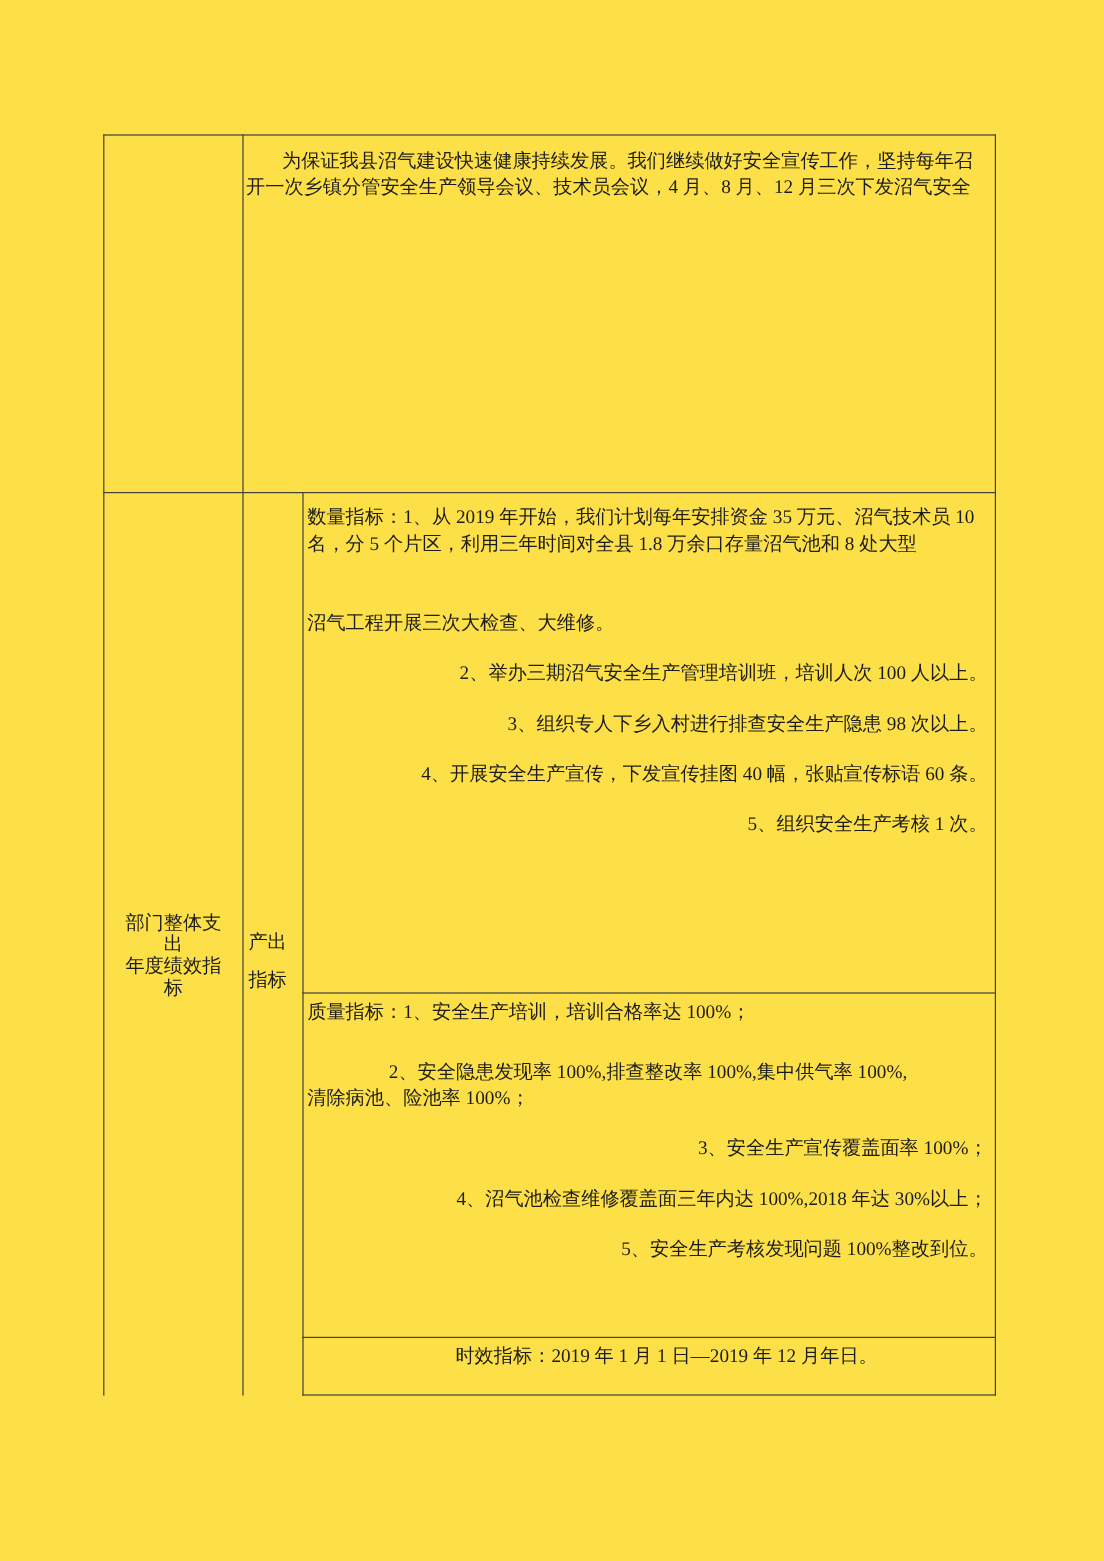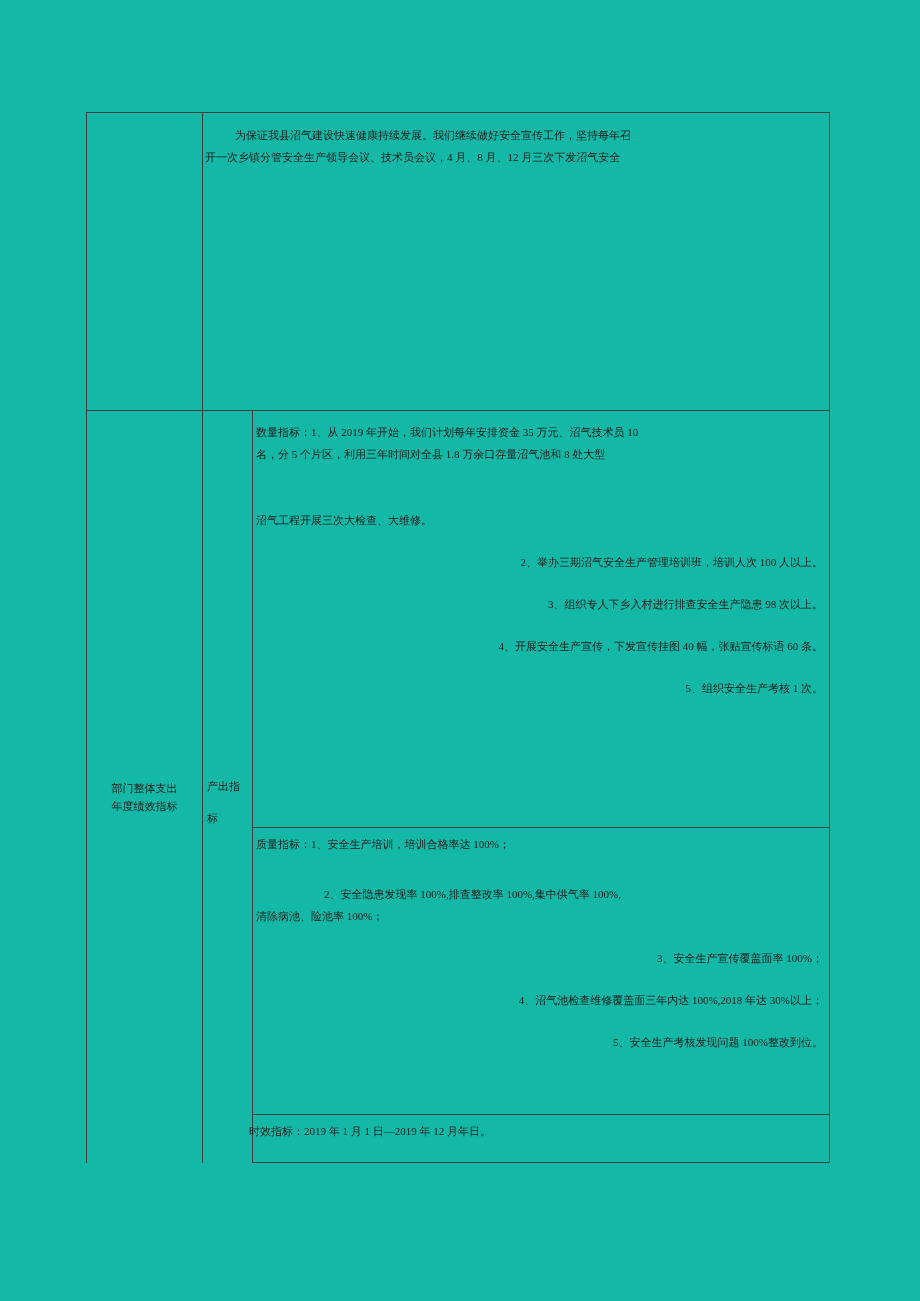--- a/index.html
+++ b/index.html
@@ -1,22 +1,22 @@
 <!DOCTYPE html>
 <html><head>
 <meta charset="utf-8">
 <style>
   html,body{margin:0;padding:0;background:#ffffff;}
   .page{
     position:relative;
     width:920px;height:1301px;
-    background:#14b8a6;
+    background:#fde047;
     color:#1c1c1c;
     font-family:"Liberation Serif","DejaVu Serif",serif;
-    font-size:11px;
+    font-size:16px;
     overflow:hidden;
   }
   
   .vline{position:absolute;width:1px;background:#3f3f3f;}
   .hline{position:absolute;height:1px;background:#3f3f3f;}
   #v-left  {left:86px; top:112px;height:1051px;}
   #v-mid1  {left:202px;top:112px;height:1051px;}
   #v-mid2  {left:252px;top:410px;height:753px;}
   #v-right {left:829px;top:112px;height:1051px;}
   #h-top   {left:86px; top:112px;width:744px;}
@@ -30,21 +30,21 @@
   #cell-rowlabel{left:87px;top:411px;width:115px;height:751px;
                  display:flex;flex-direction:column;align-items:center;justify-content:center;
                  text-align:center;padding-top:20px;}
   #cell-rowlabel .wrapblock{width:82px;line-height:18px;}
   #cell-collabel{left:203px;top:411px;width:48px;height:751px;
                  display:flex;flex-direction:column;justify-content:center;
                  padding-top:30px;padding-left:4px;}
   #cell-collabel .wrapblock{width:40px;line-height:32px;}
   #cell-quantity{left:253px;top:411px;width:574px;height:415px;padding:10px 4px 0 3px;}
   #cell-quality {left:253px;top:828px;width:574px;height:285px;padding:5px 4px 0 3px;}
-  #cell-time    {left:246px;top:1115px;width:574px;height:46px;padding:5px 4px 0 3px;}
+  #cell-time    {left:269px;top:1115px;width:574px;height:46px;padding:5px 4px 0 3px;text-align:center;}
   #cost-line    {position:absolute;left:255px;top:1168px;line-height:22px;}
   
   .line{line-height:22px;white-space:nowrap;}
   .ind-first{padding-left:30px;}
   .ind-num  {padding-left:59px;}
   .ind-num2 {padding-left:68px;}
   .gap-xs{margin-top:3px;}
   .gap-md{margin-top:20px;text-align:right;}
   .gap-lg{margin-top:28px;}
   .gap-xl{margin-top:44px;}

